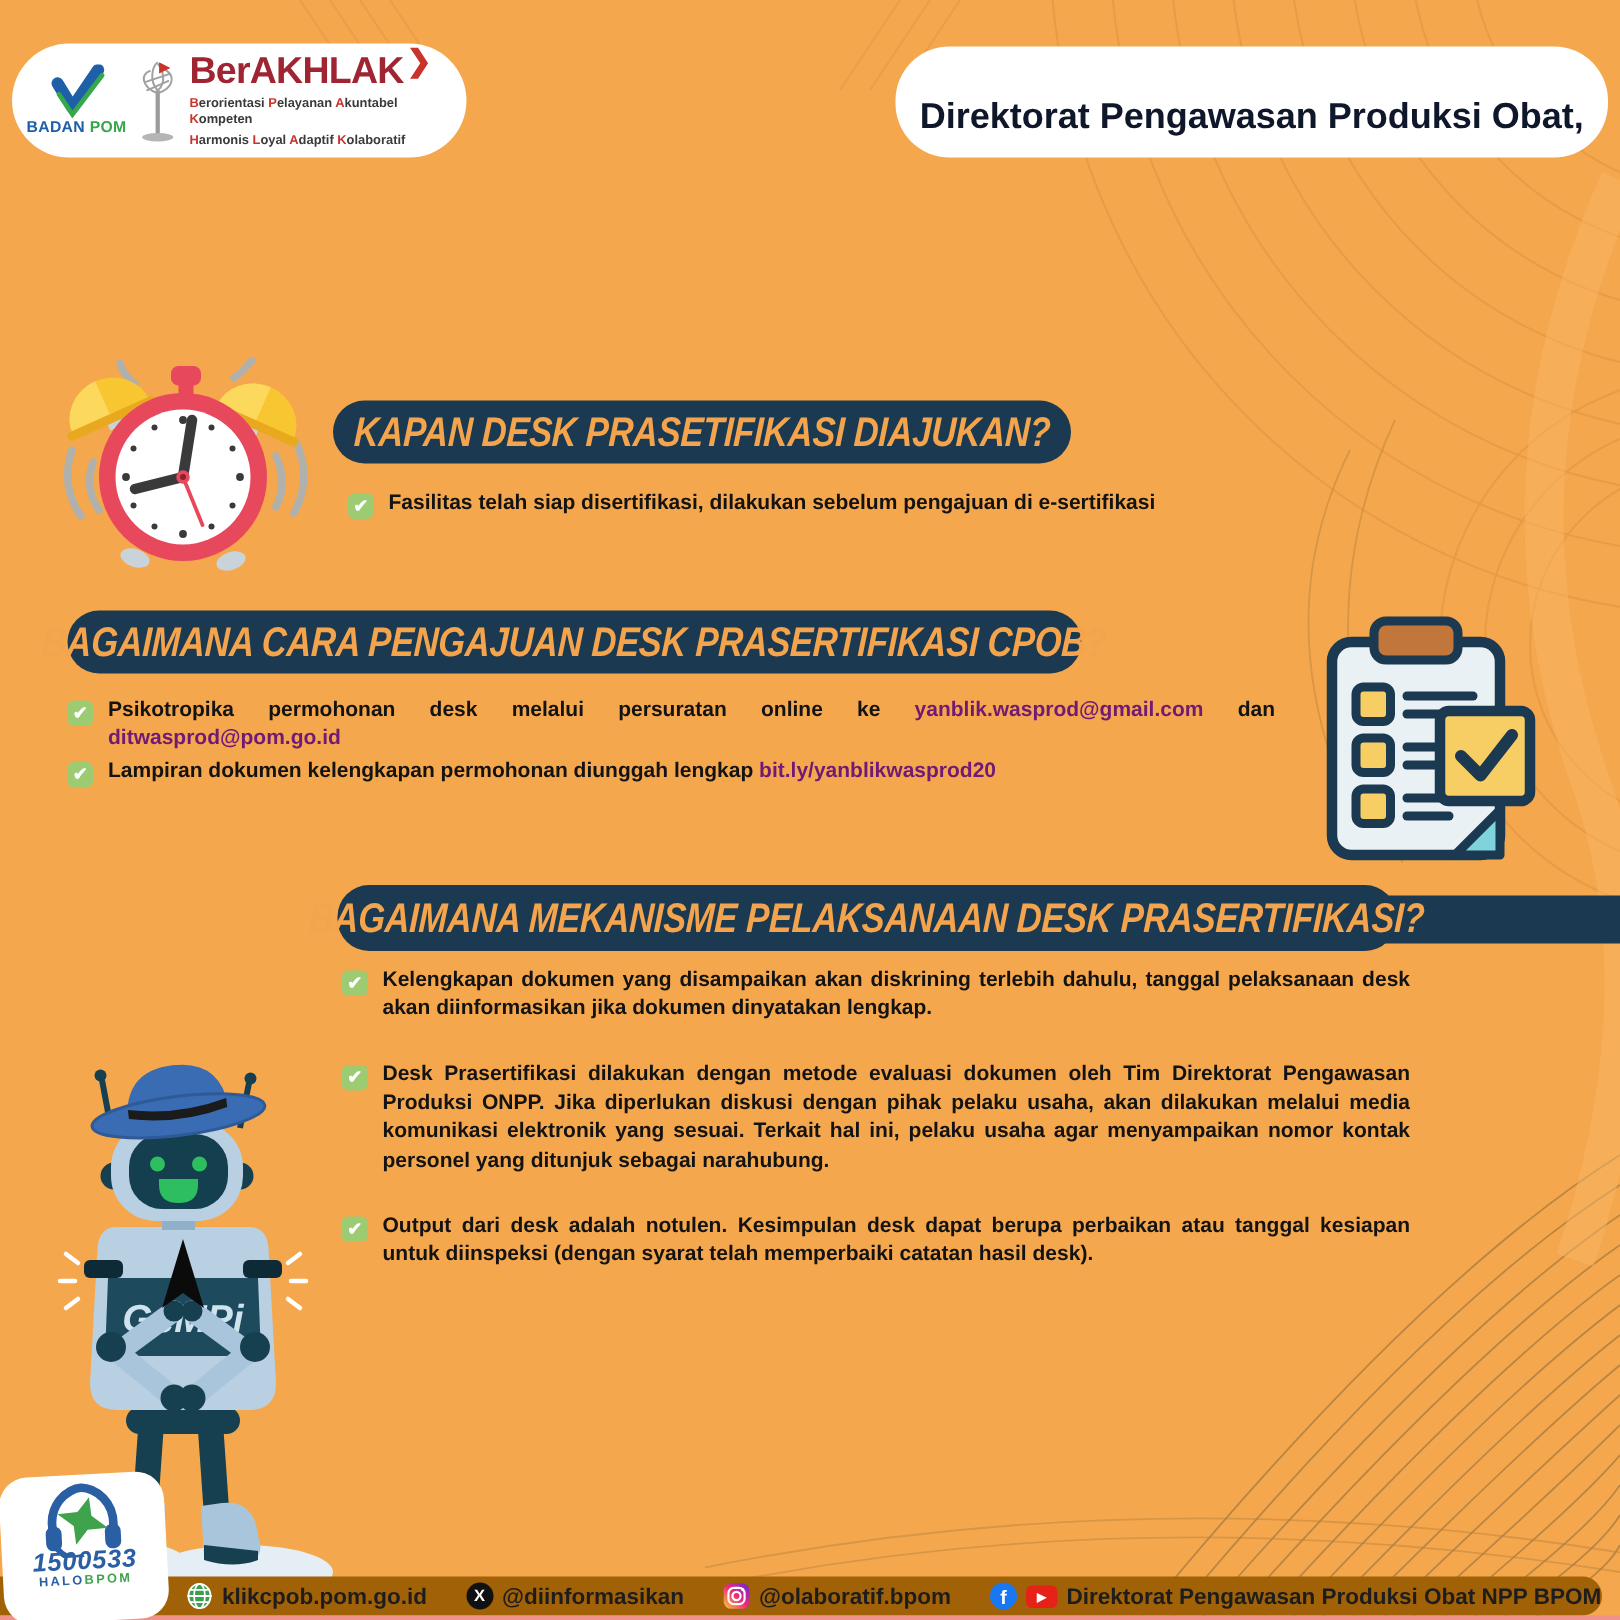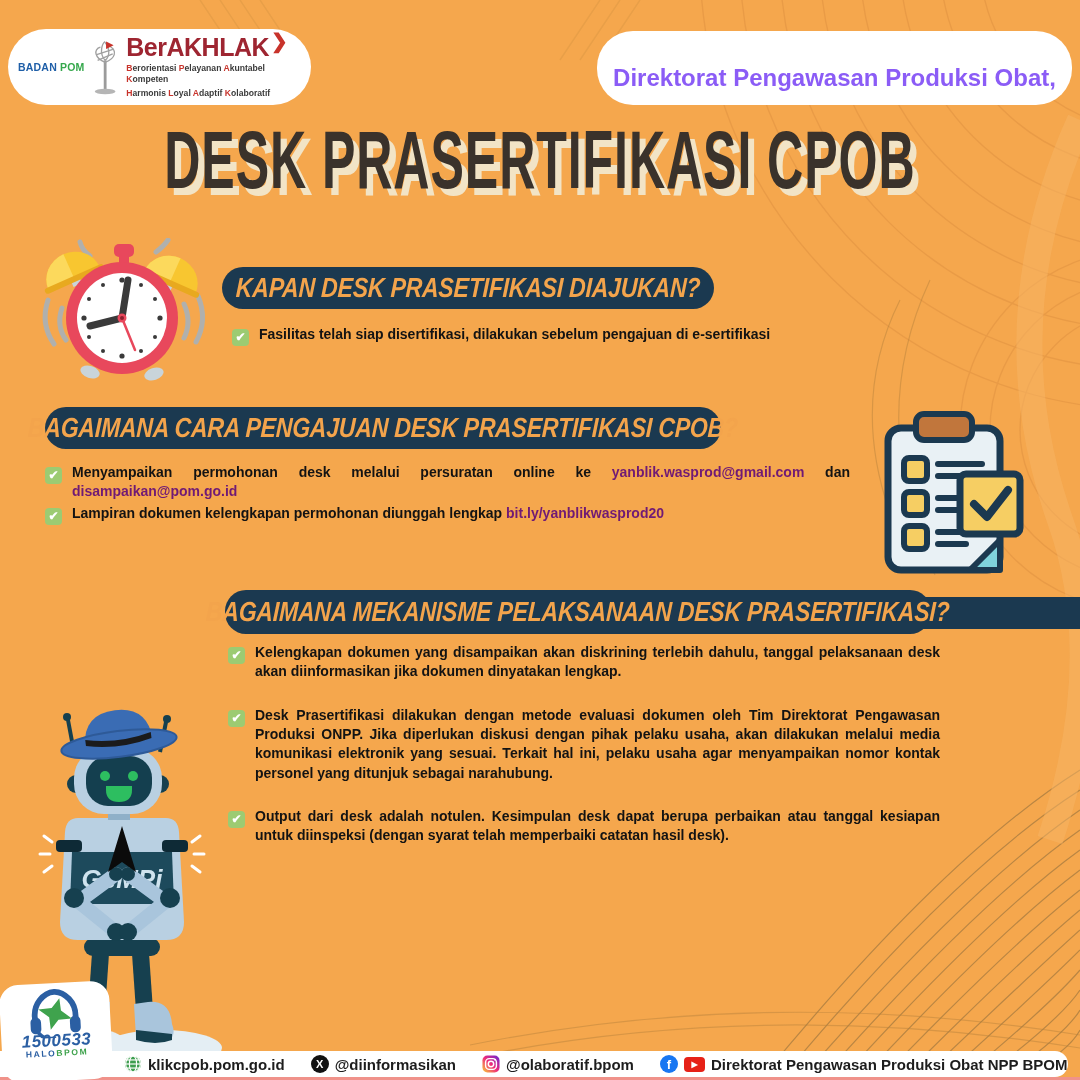--- a/index.html
+++ b/index.html
@@ -5,30 +5,30 @@
   html,body{margin:0;padding:0;background:#888;}
   *{box-sizing:border-box;font-family:"Liberation Sans",sans-serif;}
   #canvas{position:relative;width:1080px;height:1080px;background:#F5A74D;overflow:hidden;}
 
   
   #bg-decor{position:absolute;inset:0;pointer-events:none;}
 
   
   .pill{position:absolute;background:#fff;border-radius:38px;display:flex;align-items:center;}
   #badge-left{left:8px;top:29px;width:303px;height:76px;padding:6px 12px 6px 10px;gap:7px;}
-  .bp-logo{display:flex;flex-direction:row;align-items:center;width:66px;justify-content:space-between;}
+  .bp-logo{display:flex;flex-direction:column;align-items:center;width:66px;justify-content:space-between;}
   .bp-text{font-size:10.5px;font-weight:bold;letter-spacing:.2px;white-space:nowrap;}
   .bp-text .blue{color:#1F5FA8;} .bp-text .green{color:#35A84C;}
   .berakhlak{display:flex;flex-direction:column;line-height:1;}
   .berakhlak-title{font-size:25px;font-weight:bold;color:#9E2531;letter-spacing:-.5px;display:flex;align-items:flex-start;}
   .berakhlak-title .chev{color:#C8332B;font-size:20px;margin-left:2px;margin-top:-4px;font-weight:bold;}
   .berakhlak-tag{font-size:8.6px;font-weight:bold;color:#3A3A3A;margin-top:3px;line-height:1.3;}
   .accent-initials .ini{color:#C8332B;}
   #badge-right{left:597px;top:31px;width:475px;height:74px;border-radius:36px;justify-content:center;text-align:center;}
-  #badge-right .txt{font-size:24px;font-weight:bold;color:#8b5cf6;line-height:1.28;margin-top:20px;}
+  #badge-right .txt{font-size:24px;font-weight:bold;color:#0f172a;line-height:1.28;margin-top:20px;}
 
   
   #main-title{position:absolute;top:118px;left:0;right:0;text-align:center;}
   #main-title span{display:inline-block;font-size:57px;font-weight:bold;letter-spacing:1px;color:#3A322B;
      transform:scale(.88,1.42);transform-origin:50% 20%;text-shadow:7px 5px 0 #F2E4C6;white-space:nowrap;}
 
   
   .sec-head{position:absolute;background:#1B3950;border-radius:21px;display:flex;align-items:center;justify-content:center;}
   .sec-head .ht{color:#F3A44C;font-weight:bold;font-style:italic;font-size:23px;letter-spacing:-.2px;white-space:nowrap;
      transform:scaleY(1.2) skewX(-3deg);}
@@ -41,21 +41,21 @@
   .bullet{display:flex;gap:10px;}
   .check{flex:0 0 17px;width:17px;height:17px;margin-top:4px;background:#9CCB72;border-radius:4px;color:#fff;
      font-size:12px;line-height:17px;text-align:center;font-weight:bold;}
   .btxt{font-size:14px;font-weight:bold;color:#131313;line-height:1.38;text-align:justify;}
   .btxt .link{color:#701a75;}
   #sec1-bullets{position:absolute;left:232px;top:325px;width:690px;}
   #sec2-bullets{position:absolute;left:45px;top:463px;width:805px;display:flex;flex-direction:column;gap:2px;}
   #sec3-bullets{position:absolute;left:228px;top:643px;width:712px;display:flex;flex-direction:column;gap:24px;}
 
   
-  #footer-bar{position:absolute;left:0;bottom:3px;height:26px;right:12px;background:#ffffff;border-radius:0 13px 13px 0;
+  #footer-bar{position:absolute;left:0;bottom:3px;height:26px;right:12px;background:#a16207;border-radius:0 13px 13px 0;
      display:flex;align-items:center;padding-left:124px;gap:26px;}
   .f-item{display:flex;align-items:center;gap:6px;font-size:15px;font-weight:bold;color:#1d1d1d;white-space:nowrap;}
   #bottom-strip{position:absolute;left:0;right:0;bottom:0;height:3px;background:#F0928A;}
   .icon-x{width:18px;height:18px;border-radius:50%;background:#111;color:#fff;font-size:11px;font-weight:bold;
      display:flex;align-items:center;justify-content:center;}
   .icon-fb{width:18px;height:18px;border-radius:50%;background:#1877F2;color:#fff;font-size:13px;font-weight:bold;
      display:flex;align-items:center;justify-content:center;}
   .icon-yt{width:21px;height:15px;border-radius:4px;background:#E62117;color:#fff;font-size:8px;
      display:flex;align-items:center;justify-content:center;}
   #halo-badge{position:absolute;left:4px;bottom:2px;width:104px;height:92px;background:#fff;border-radius:16px;
@@ -149,23 +149,20 @@
       <div class="berakhlak-tag accent-initials"><span class="ini">H</span>armonis <span class="ini">L</span>oyal <span class="ini">A</span>daptif <span class="ini">K</span>olaboratif</div>
     </div>
   </div>
 
   <div id="badge-right" class="pill">
     <div class="txt">
       <div>Direktorat Pengawasan Produksi Obat,</div>
     </div>
   </div>
 
-  <div id="main-title">
-    <span>DESK PRASERTIFIKASI CPOB</span>
-  </div>
 
   <svg class="illus" style="left:32px;top:238px;" width="180" height="145" viewBox="0 0 180 145">
     <g stroke="#A9B2B8" stroke-width="5" fill="none" stroke-linecap="round" opacity=".9">
       <path d="M16,62 Q8,86 22,106"></path>
         <path d="M30,70 Q24,88 34,102"></path>
       <path d="M166,58 Q176,82 164,104"></path>
         <path d="M152,66 Q160,84 152,100"></path>
       <path d="M58,18 Q50,12 48,4"></path>
         <path d="M124,14 Q132,8 136,2"></path>
     </g>
@@ -217,21 +214,21 @@
       <div class="btxt" style="text-align:left;">Fasilitas telah siap disertifikasi, dilakukan sebelum pengajuan di e-sertifikasi</div>
     </div>
   </div>
 
   <div id="sec2-head" class="sec-head">
     <span class="ht">BAGAIMANA CARA PENGAJUAN DESK PRASERTIFIKASI CPOB?</span>
   </div>
   <div id="sec2-bullets">
     <div class="bullet">
       <span class="check">✔</span>
-      <div class="btxt"><span>Menyampaikan permohonan desk melalui persuratan online  ke </span><span class="link">yanblik.wasprod@gmail.com</span><span> dan </span><span class="link">disampaikan@pom.go.id</span></div>
+      <div class="btxt"><span>Psikotropika permohonan desk melalui persuratan online  ke </span><span class="link">yanblik.wasprod@gmail.com</span><span> dan </span><span class="link">ditwasprod@pom.go.id</span></div>
     </div>
     <div class="bullet">
       <span class="check">✔</span>
       <div class="btxt"><span>Lampiran dokumen kelengkapan permohonan diunggah lengkap </span><span class="link">bit.ly/yanblikwasprod20</span></div>
     </div>
   </div>
 
   <svg class="illus" style="left:858px;top:406px;" width="178" height="178" viewBox="0 0 178 178">
     <rect x="30" y="22" width="112" height="142" rx="13" fill="#E9F1F5" stroke="#1B3950" stroke-width="7"></rect>
     <path d="M112,164 L142,164 L142,134 Z" fill="#7FD3DC" stroke="#1B3950" stroke-width="6" stroke-linejoin="round"></path>

